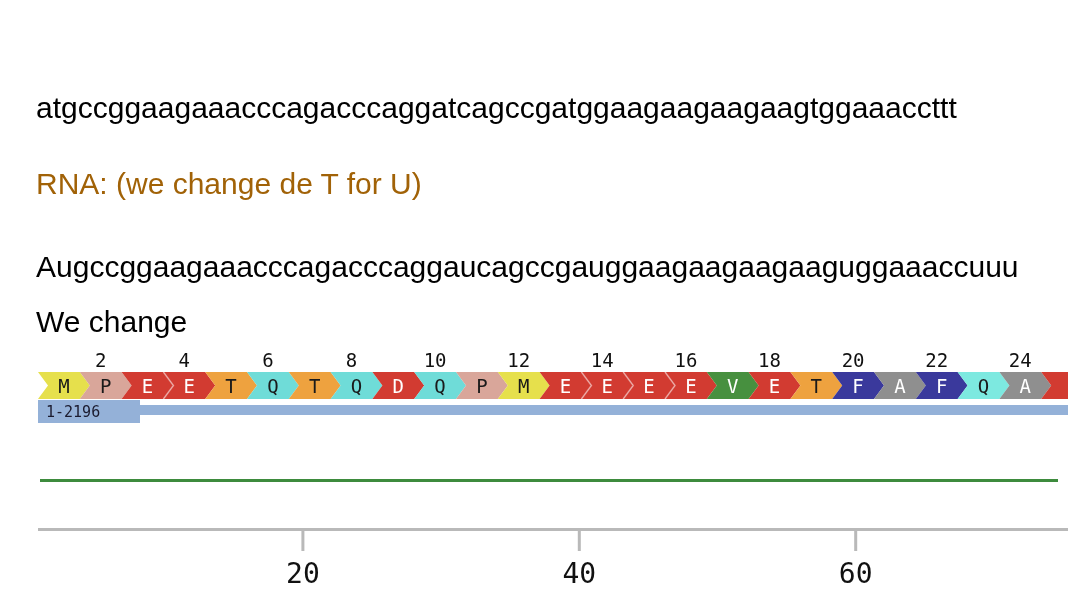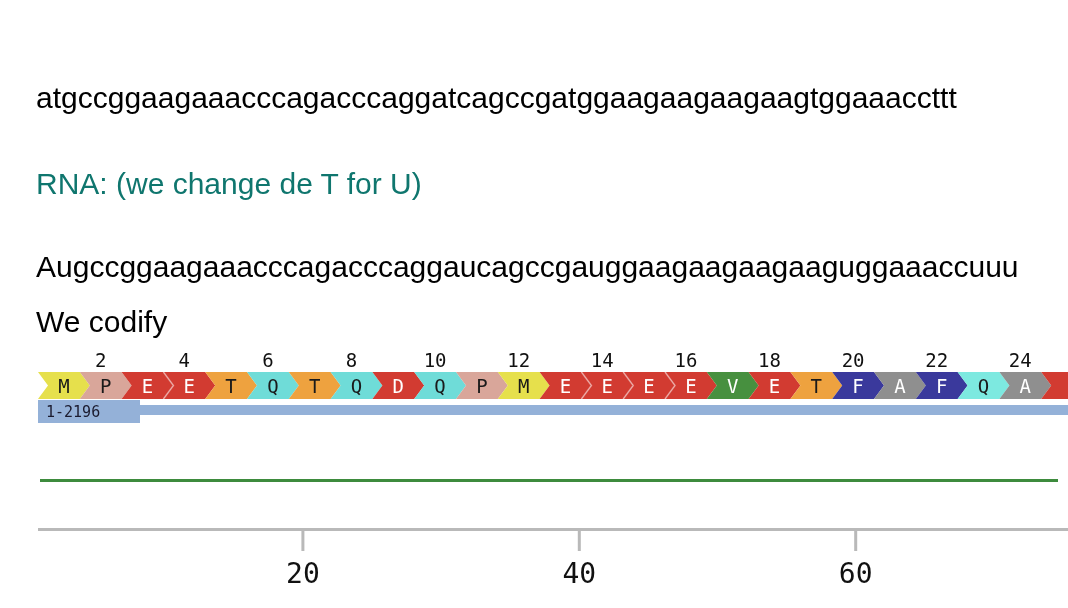--- a/index.html
+++ b/index.html
@@ -13,44 +13,44 @@
   }
   .page { position: relative; width: 1068px; height: 608px; }
   .line {
     position: absolute;
     left: 36px;
     font-size: 30px;
     line-height: 36px;
     color: #000000;
     white-space: nowrap;
   }
-  .rna-heading { color: #0f766e; }
+  .rna-heading { color: #a16207; }
   .cursor {
     display: inline-block;
     width: 2px;
     height: 32px;
     background: #000;
     vertical-align: -6px;
     margin-left: 1px;
   }
   #viewer-svg { position: absolute; left: 0; top: 349px; }
 </style>
 </head>
 <body>
 
 <div class="page">
 
 
-  <div class="line" style="top:80px">atgccggaagaaacccagacccaggatcagccgatggaagaagaagaagtggaaaccttt</div>
+  <div class="line" style="top:90px">atgccggaagaaacccagacccaggatcagccgatggaagaagaagaagtggaaaccttt</div>
 
   <div class="line rna-heading" style="top:166px">RNA: (we change de T for U)</div>
 
   <div class="line" style="top:249px">Augccggaagaaacccagacccaggaucagccgauggaagaagaagaaguggaaaccuuu</div>
 
-  <div class="line" style="top:304px">We codify</div>
+  <div class="line" style="top:304px">We change</div>
 
   <svg id="viewer-svg" width="1068" height="259">
       <text x="100.7" y="18" text-anchor="middle" font-size="19" font-family="&quot;DejaVu Sans Mono&quot;, monospace" fill="#111">2</text>
       <text x="184.3" y="18" text-anchor="middle" font-size="19" font-family="&quot;DejaVu Sans Mono&quot;, monospace" fill="#111">4</text>
       <text x="267.9" y="18" text-anchor="middle" font-size="19" font-family="&quot;DejaVu Sans Mono&quot;, monospace" fill="#111">6</text>
       <text x="351.5" y="18" text-anchor="middle" font-size="19" font-family="&quot;DejaVu Sans Mono&quot;, monospace" fill="#111">8</text>
       <text x="435.1" y="18" text-anchor="middle" font-size="19" font-family="&quot;DejaVu Sans Mono&quot;, monospace" fill="#111">10</text>
       <text x="518.7" y="18" text-anchor="middle" font-size="19" font-family="&quot;DejaVu Sans Mono&quot;, monospace" fill="#111">12</text>
       <text x="602.3" y="18" text-anchor="middle" font-size="19" font-family="&quot;DejaVu Sans Mono&quot;, monospace" fill="#111">14</text>
       <text x="685.9" y="18" text-anchor="middle" font-size="19" font-family="&quot;DejaVu Sans Mono&quot;, monospace" fill="#111">16</text>

